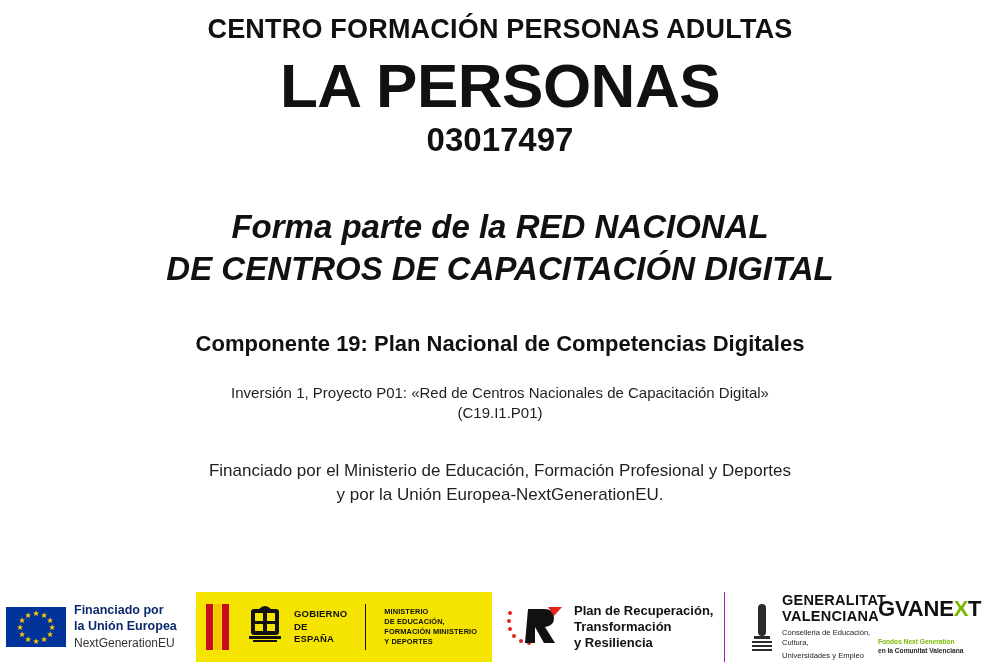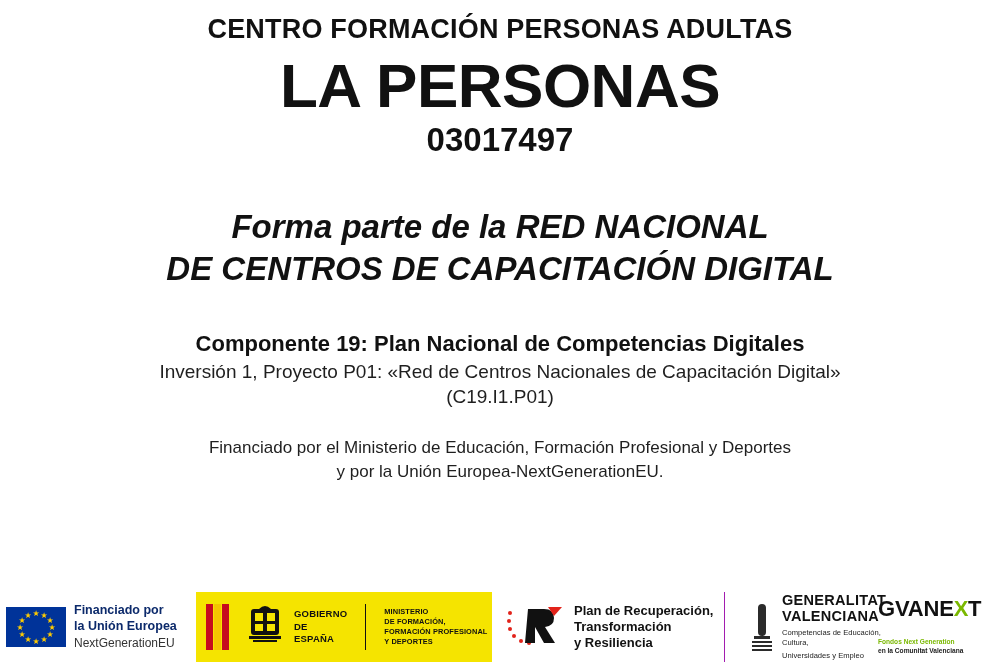--- a/index.html
+++ b/index.html
@@ -59,27 +59,27 @@
     font-style: italic;
   }
   .block-comp {
     margin-top: 40px;
     font-weight: bold;
     font-size: 22px;
     color: #111111;
     line-height: 1.3;
   }
   .block-inv {
-    margin-top: 0;
-    font-size: 19px;
+    margin-top: 24px;
+    font-size: 15px;
     color: #1f1f1f;
     line-height: 1.35;
   }
   .block-fin {
-    margin-top: 26px;
+    margin-top: 36px;
     font-size: 17px;
     color: #1f1f1f;
     line-height: 1.4;
   }
 
   
   .footer {
     height: 70px;
     display: flex;
     align-items: stretch;
@@ -340,21 +340,21 @@
         <rect x="4" y="33" width="32" height="3" fill="#111"></rect>
         <rect x="8" y="37" width="24" height="2" fill="#111"></rect>
       </svg>
       <div class="gob-label">
         <div>GOBIERNO</div>
         <div>DE ESPAÑA</div>
       </div>
       <div class="gob-sep"></div>
       <div class="gob-min">
         <div>MINISTERIO</div>
-        <div>DE FORMACIÓN, FORMACIÓN PROFESIONAL</div>
+        <div>DE EDUCACIÓN, FORMACIÓN MINISTERIO</div>
         <div>Y DEPORTES</div>
       </div>
     </div>
 
     <div class="logo logo-plan">
       <svg class="plan-mark" viewBox="0 0 62 48">
         <g fill="#e2231a">
           <circle cx="6" cy="10" r="2"></circle>
           <circle cx="5" cy="18" r="2"></circle>
           <circle cx="6" cy="26" r="2"></circle>
@@ -377,21 +377,21 @@
         <rect x="9" y="4" width="8" height="30" rx="4" fill="#2b2b2b"></rect>
         <circle cx="13" cy="6" r="4" fill="#2b2b2b"></circle>
         <rect x="5" y="34" width="16" height="3" fill="#2b2b2b"></rect>
         <rect x="3" y="39" width="20" height="2" fill="#2b2b2b"></rect>
         <rect x="3" y="43" width="20" height="2" fill="#2b2b2b"></rect>
         <rect x="3" y="47" width="20" height="2" fill="#2b2b2b"></rect>
       </svg>
       <div class="gva-text">
         <span class="t1">GENERALITAT</span>
         <span class="t2">VALENCIANA</span>
-        <span class="t3">Competencias de Educación, Cultura,</span>
+        <span class="t3">Conselleria de Educación, Cultura,</span>
         <span class="t3">Universidades y Empleo</span>
       </div>
     </div>
 
     <div class="logo logo-next">
       <div class="next-top"><span>GVA</span><span>NE</span><span class="arrow">X</span><span>T</span></div>
       <div class="next-sub">
         <div class="green">Fondos Next Generation</div>
         <div>en la Comunitat Valenciana</div>
       </div>

